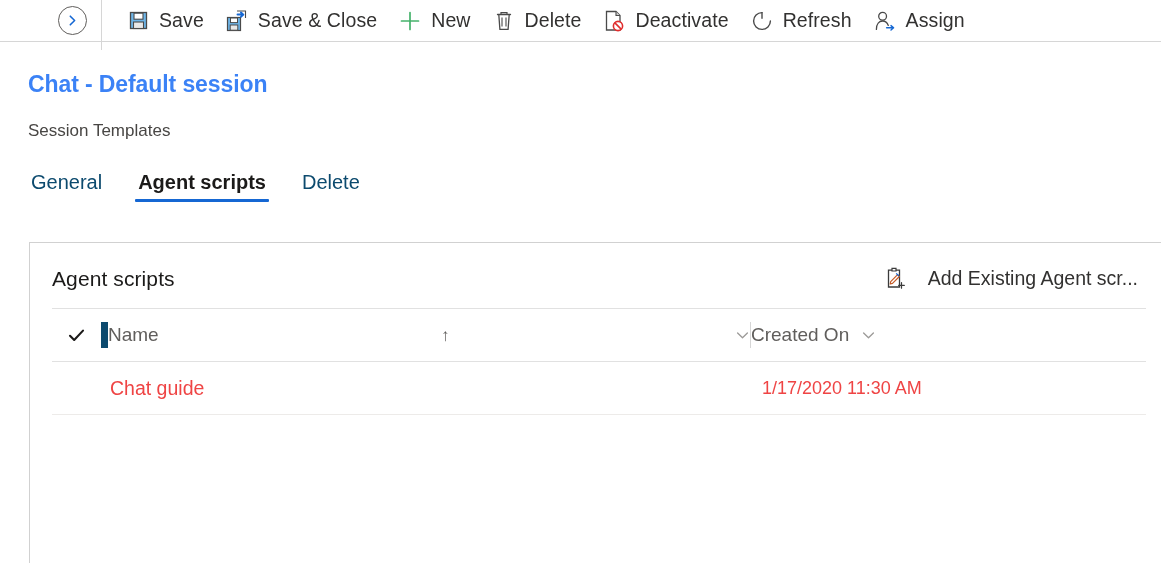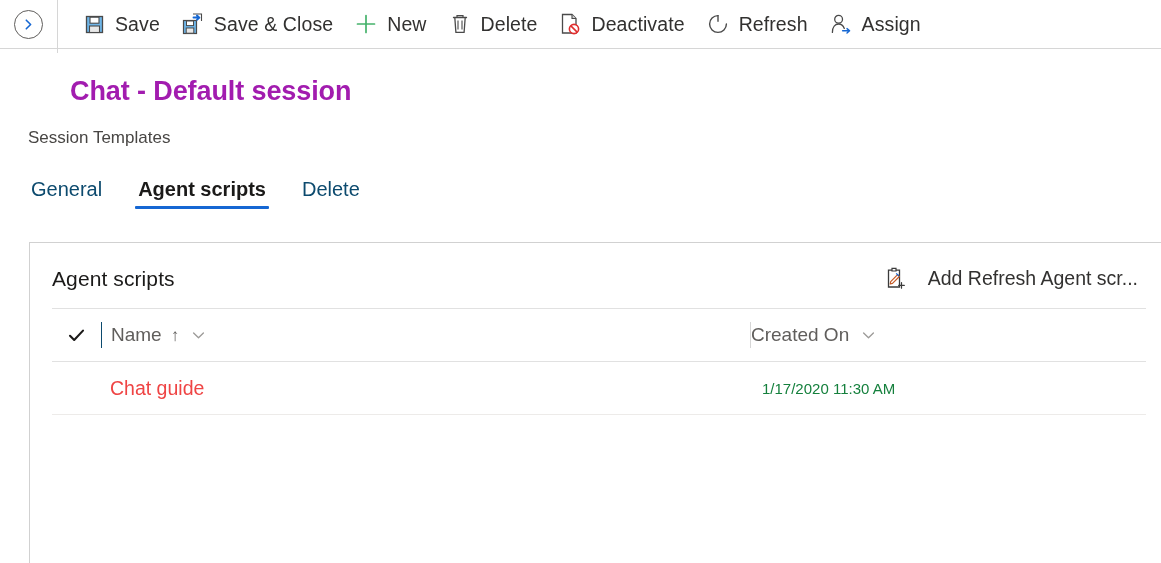--- a/index.html
+++ b/index.html
@@ -11,26 +11,27 @@
     height: 563px;
     background: #ffffff;
     font-family: "Liberation Sans", sans-serif;
     color: #323130;
     overflow: hidden;
     position: relative;
   }
 
   
   #command-bar {
-    height: 49px;
+    height: 42px;
     border-bottom: 1px solid #d6d6d6;
     display: flex;
     align-items: center;
     background: #ffffff;
     box-sizing: border-box;
+    padding-left: 44px;
   }
   #collapse-wrap {
     width: 58px;
     min-width: 58px;
     height: 58px;
     display: flex;
     align-items: center;
     justify-content: center;
     border-right: 1px solid #d6d6d6;
     box-sizing: border-box;
@@ -73,26 +74,25 @@
     color: #323130;
     font-weight: 400;
     letter-spacing: 0.1px;
   }
 
   
   #title-block {
     padding: 26px 0 0 28px;
   }
   #record-title {
-    font-size: 27px;
+    font-size: 23px;
     font-weight: 600;
-    color: #a21caf;
+    color: #3b82f6;
     line-height: 32px;
     letter-spacing: -0.1px;
-    margin-left: 42px;
   }
   #record-subtitle {
     font-size: 17px;
     color: #484644;
     margin-top: 20px;
     line-height: 22px;
   }
 
   
   #tab-strip {
@@ -178,25 +178,25 @@
     display: flex;
     align-items: center;
     justify-content: center;
     cursor: pointer;
   }
   .col-name {
     width: 649px;
     min-width: 649px;
     display: flex;
     align-items: center;
-    border-left: 1px solid #0c4a6e;
+    border-left: 7px solid #0c4a6e;
     height: 26px;
-    padding-left: 9px;
-    box-sizing: border-box;
-    cursor: pointer;
+    box-sizing: border-box;
+    cursor: pointer;
+    justify-content: space-between;
   }
   .col-created {
     display: flex;
     align-items: center;
     border-left: 1px solid #d6d6d6;
     height: 26px;
     box-sizing: border-box;
     cursor: pointer;
     flex: 1;
   }
@@ -234,22 +234,22 @@
   .cell-name a {
     font-size: 19.5px;
     color: #ef4444;
     text-decoration: none;
     cursor: pointer;
   }
   .cell-created {
     flex: 1;
     padding-left: 61px;
     box-sizing: border-box;
-    font-size: 15px;
-    color: #15803d;
+    font-size: 18px;
+    color: #ef4444;
     white-space: nowrap;
   }
 </style>
 </head>
 <body>
 
 <div id="command-bar">
 
   <div id="collapse-wrap">
     <div class="collapse-circle">
@@ -362,21 +362,21 @@
     <div id="add-existing-btn">
       <span class="cmd-icon">
         <svg width="22" height="23" viewBox="0 0 22 23">
           <path d="M4.5 3.2 H15.5 V20 H4.5 Z" fill="#ffffff" stroke="#3b3b3b" stroke-width="1.3"></path>
           <path d="M8 1.4 H12 V4 H8 Z" fill="#ffffff" stroke="#3b3b3b" stroke-width="1.2"></path>
           <path d="M6.7 14.6 L13.6 7.7 L15.4 9.5 L8.5 16.4 L6.2 17 Z" fill="#ffffff" stroke="#c45a26" stroke-width="1.2" stroke-linejoin="round"></path>
           <path d="M12.2 6.3 L14.9 9" stroke="#1567d3" stroke-width="1.2"></path>
           <path d="M17.5 15.6 V21.2 M14.7 18.4 H20.3" stroke="#3b3b3b" stroke-width="1.2" stroke-linecap="round"></path>
         </svg>
       </span>
-      <span id="add-existing-label">Add Refresh Agent scr...</span>
+      <span id="add-existing-label">Add Existing Agent scr...</span>
     </div>
   </div>
 
   <div id="grid-head">
     <div class="col-select">
       <svg width="19" height="19" viewBox="0 0 19 19">
         <path d="M3 9.8 L7.2 14 L16 4.6" fill="none" stroke="#1b1a19" stroke-width="2.1" stroke-linecap="round" stroke-linejoin="round"></path>
       </svg>
     </div>
 

